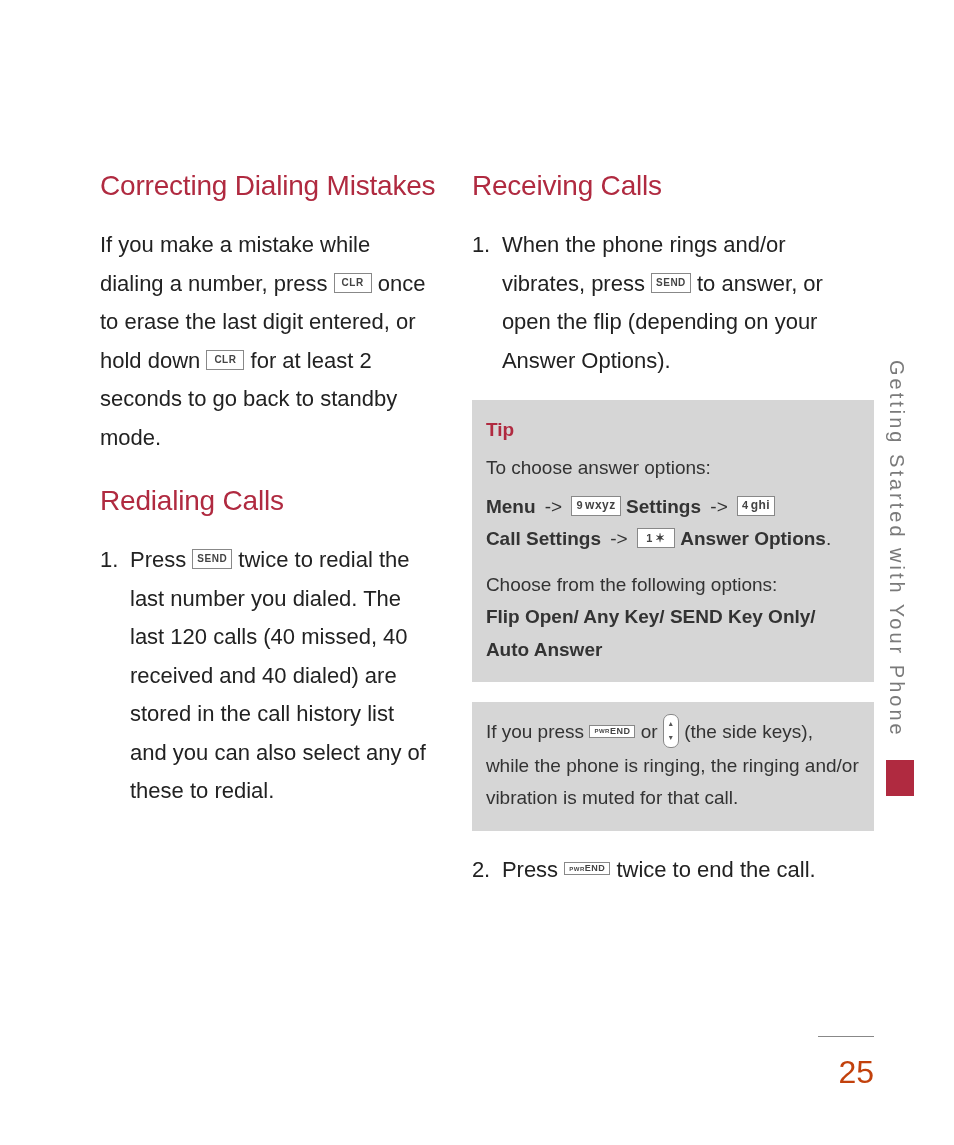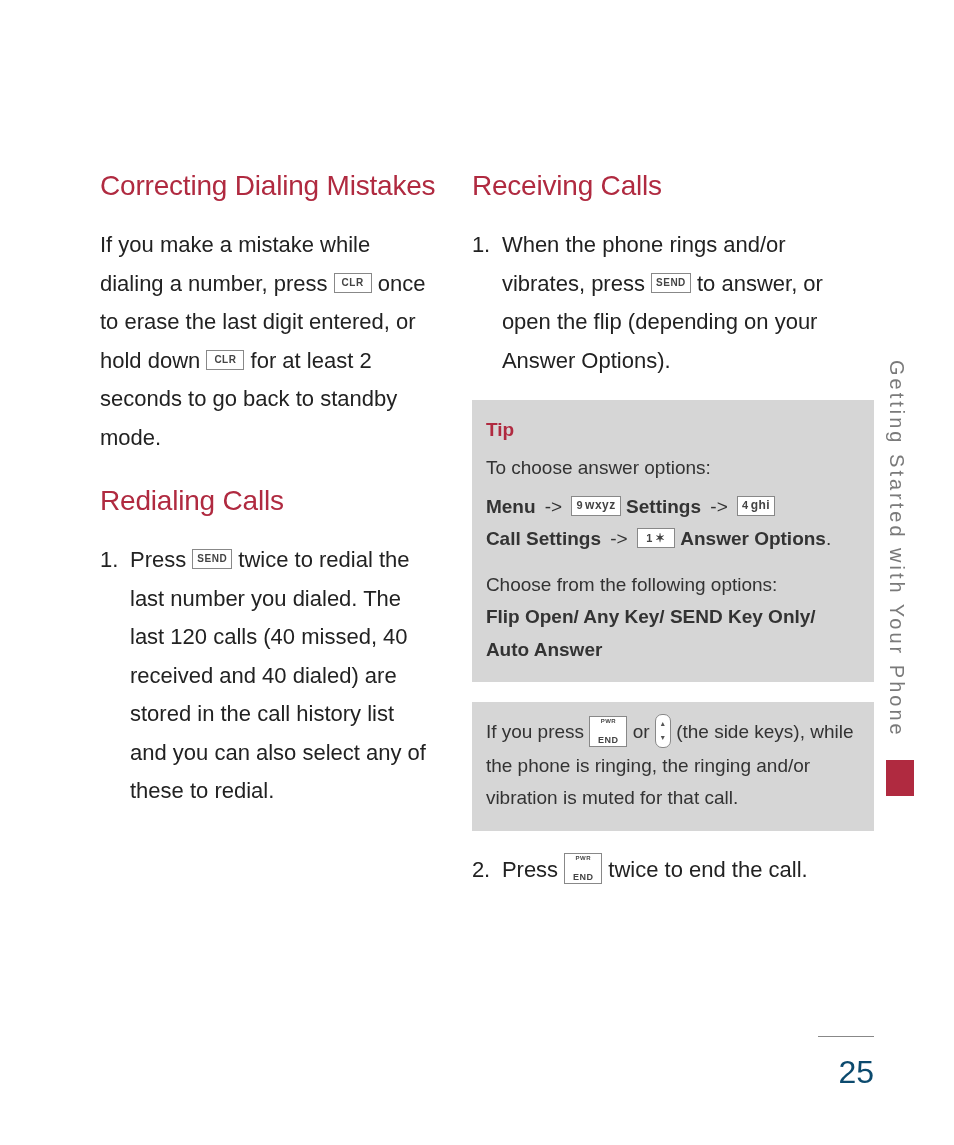--- a/index.html
+++ b/index.html
@@ -88,24 +88,23 @@
     font-size: 6px;
     line-height: 6px;
     display:block;
   }
   .key.end .main {
     font-size: 9px;
     line-height: 9px;
     display:block;
   }
   .key.end {
-    flex-direction: column;
+    flex-direction: row;
     padding: 1px 4px;
     height: auto;
-    gap: 12px;
   }
   .key.digit {
     font-size: 11px;
   }
   .key.digit .sub {
     font-size: 12px;
     margin-left: 2px;
     position: relative;
     top: 0;
   }
@@ -142,21 +141,21 @@
     margin-bottom: 6px;
   }
   .box .bold { font-weight: 700; }
   .box .arrow { margin: 0 4px; }
 
   .page-number {
     position: absolute;
     right: 80px;
     bottom: 54px;
     font-size: 32px;
-    color: #0c4a6e;
+    color: #c2410c;
     font-weight: 400;
   }
   .pg-rule {
     position: absolute;
     right: 80px;
     bottom: 108px;
     width: 56px;
     height: 1px;
     background: #888;
   }

